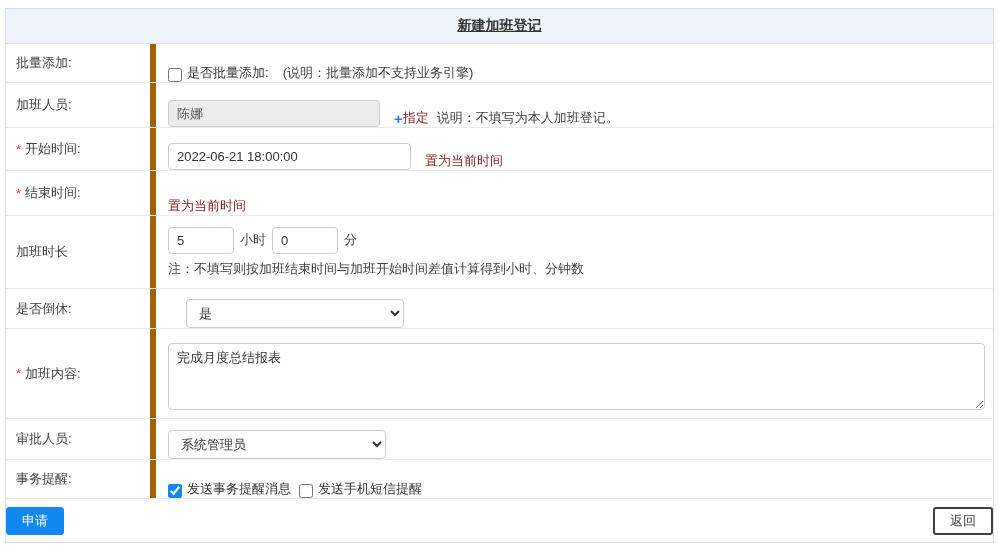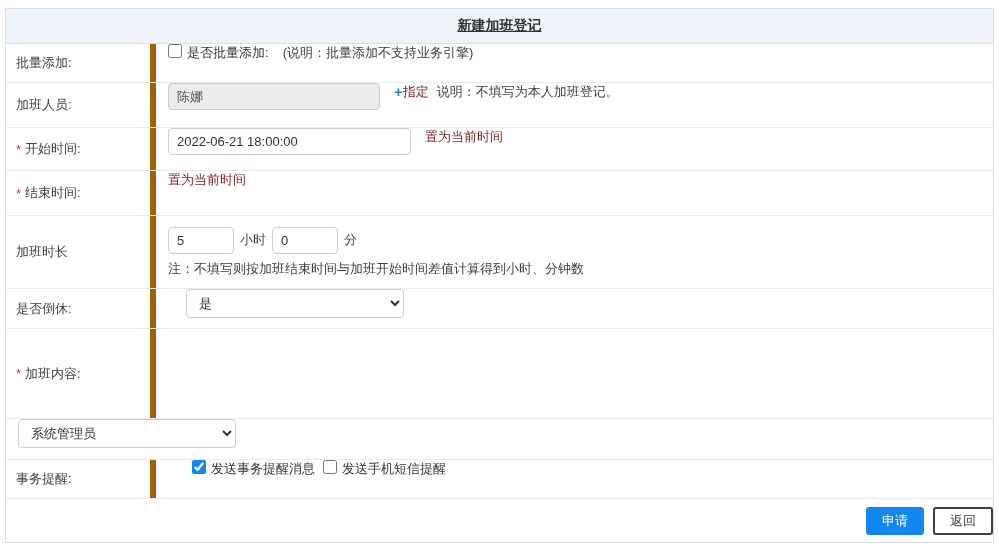--- a/index.html
+++ b/index.html
@@ -36,21 +36,21 @@
     flex: 0 0 150px;
     border-right: 6px solid #a16207;
     display: flex;
     align-items: center;
     padding-left: 10px;
     color: #404040;
   }
   .content-cell {
     flex: 1;
     display: flex;
-    align-items: flex-start;
+    align-items: flex-end;
     padding-left: 12px;
     padding-right: 8px;
   }
   .content-cell.column {
     flex-direction: column;
     align-items: flex-start;
     justify-content: center;
   }
   .required-mark { color: #e5332a; margin-right: 4px; }
   .note { color: #404040; }
@@ -119,26 +119,26 @@
   .unit-text { margin: 0 6px; color: #404040; }
   .checkbox-label { color: #333; cursor: pointer; }
   .row-h1 { min-height: 39px; }
   .row-h2 { min-height: 45px; }
   .row-h3 { min-height: 43px; }
   .row-h4 { min-height: 45px; }
   .row-h5 { min-height: 73px; }
   .row-h6 { min-height: 40px; gap: 18px; }
   .row-h7 { min-height: 90px; }
   .row-h8 { min-height: 41px; }
-  .row-h9 { min-height: 39px; gap: 24px; }
+  .row-h9 { min-height: 39px; }
   .footer-row {
     min-height: 43px;
     display: flex;
     align-items: center;
-    justify-content: flex-end;
+    justify-content: space-between;
     gap: 9px;
   }
   .btn {
     font-family: inherit;
     font-size: 13px;
     border-radius: 3px;
     cursor: pointer;
     padding: 0 15px;
     height: 28px;
   }
@@ -223,23 +223,27 @@
         <option>是</option>
       </select>
     </div>
   </div>
 
   <div class="form-row row-h7">
     <div class="label-cell">
       <span class="required-mark">*</span>
       <span>加班内容:</span>
     </div>
+    <div class="content-cell" style="padding-top:8px;padding-bottom:8px;">
+      <textarea style="">完成月度总结报表</textarea>
+    </div>
   </div>
 
   <div class="form-row row-h8">
+    <div class="label-cell">审批人员:</div>
     <div class="content-cell">
       <select>
         <option>系统管理员</option>
       </select>
     </div>
   </div>
 
   <div class="form-row row-h9">
     <div class="label-cell">事务提醒:</div>
     <div class="content-cell">

